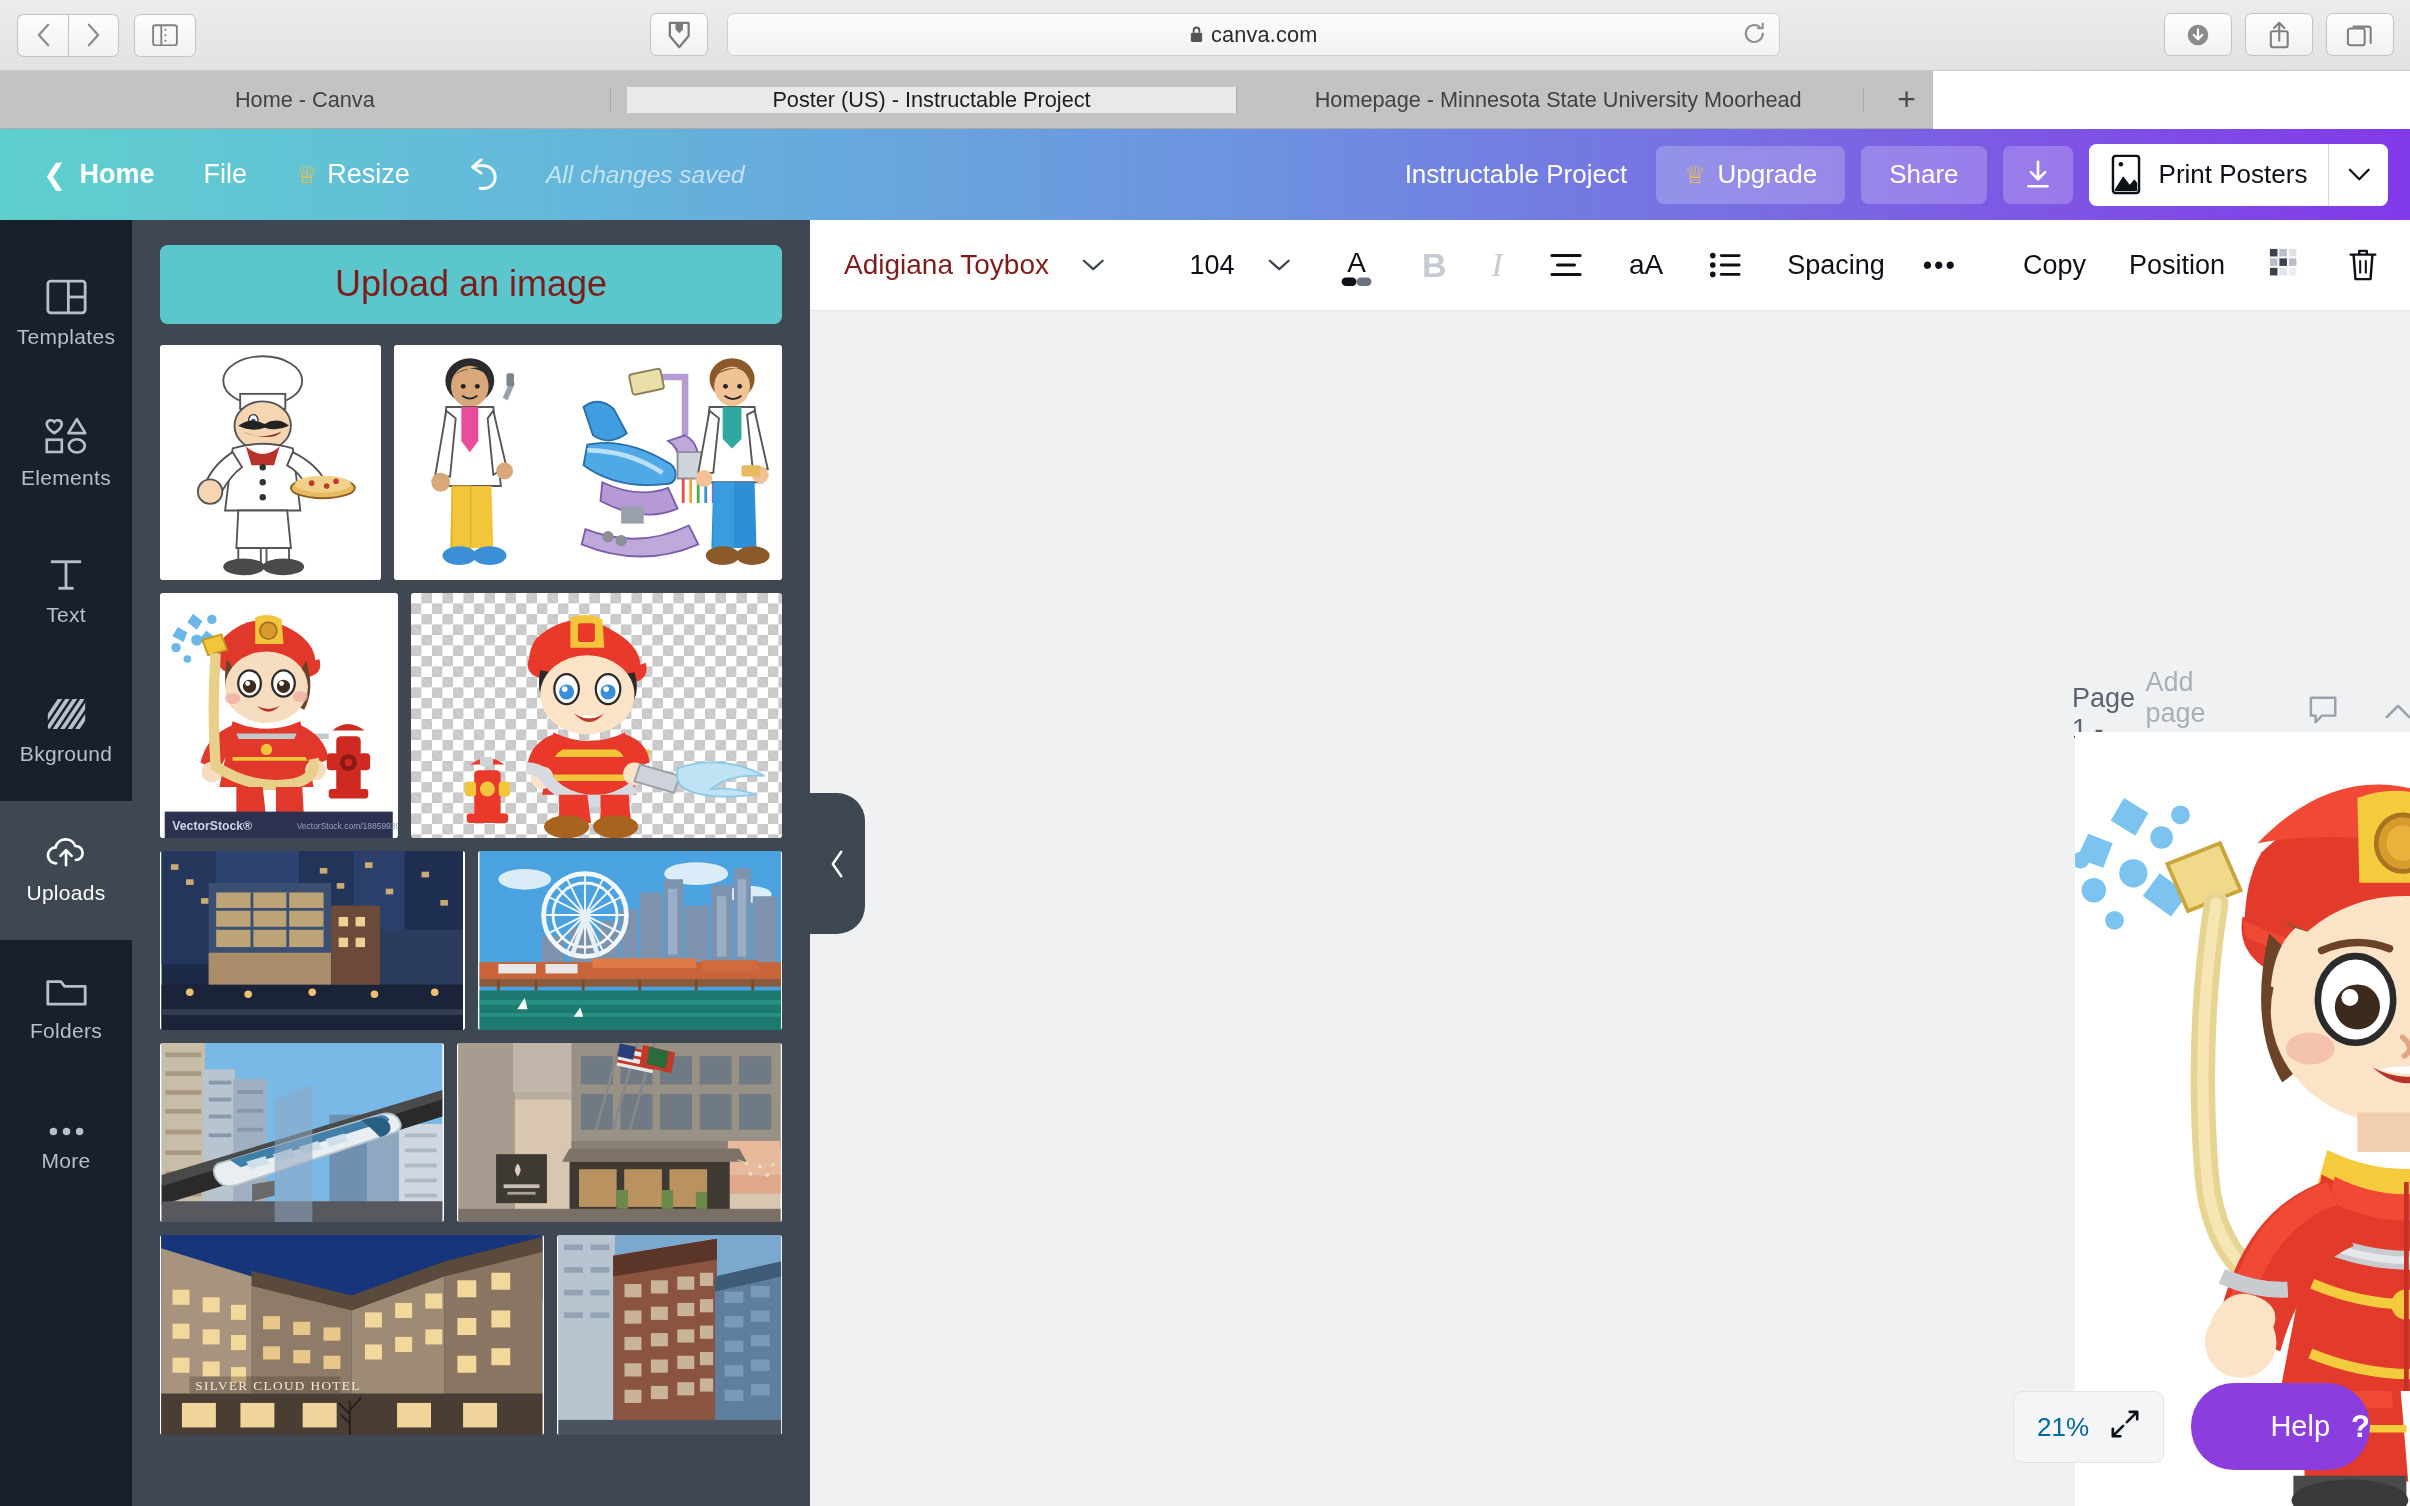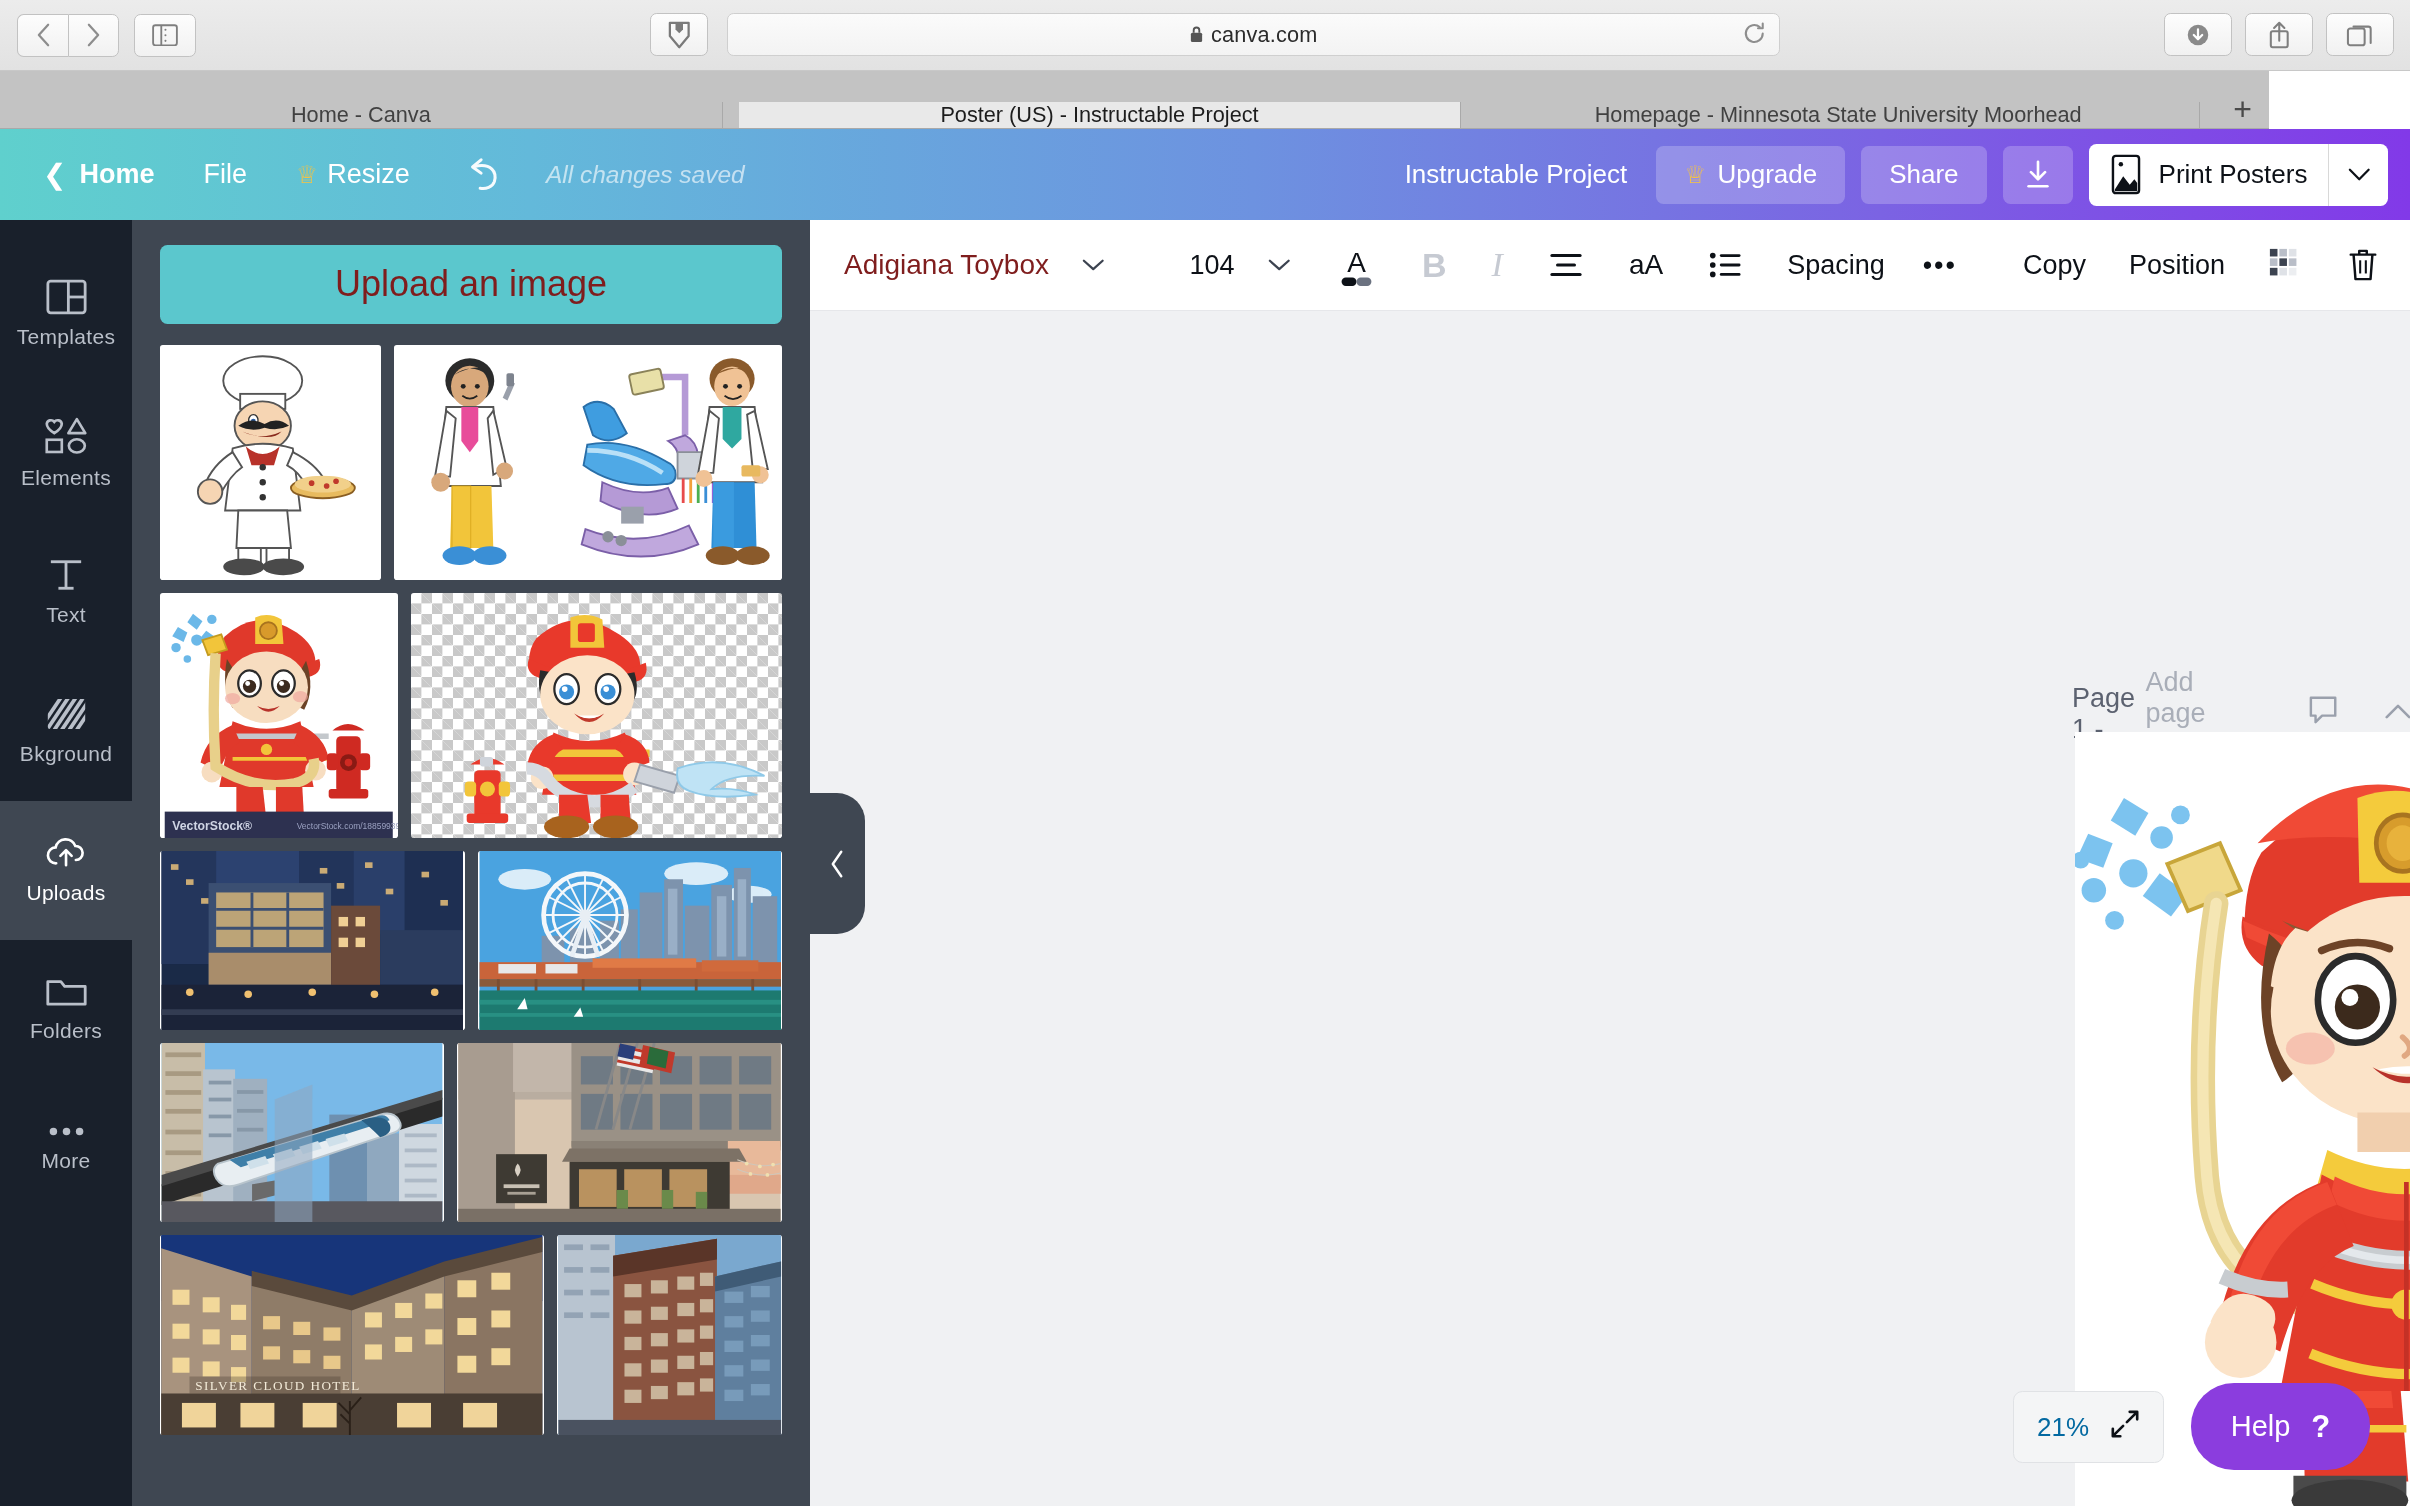--- a/index.html
+++ b/index.html
@@ -49,23 +49,23 @@
   .lock-ico { margin-right: 6.6px; display:inline-flex; }
   .reload-btn {
     position: absolute; right: 13px; top: 50%; transform: translateY(-50%);
     color: #8e8e8e;
   }
   .right-btns { position: absolute; right: 17px; top: 13px; display: flex; gap: 13px; }
   .right-btns .chrome-btn { width: 68px; }
 
   
   .tab-bar {
-    width: 2269px; height: 58px;
+    width: 1933px; height: 58px;
     background: #c3c3c3;
-    display: flex; align-items: flex-end;
+    display: flex; align-items: center;
     border-bottom: 0.9px solid #a9a9a9;
     gap: 16px;
   }
   .tab {
     flex: 1;
     display: flex; align-items: center; justify-content: center;
     font-size: 21.7px; color: #414141;
     border-right: 0.9px solid #a9a9a9;
     background: #c3c3c3;
     cursor: default;
@@ -224,21 +224,21 @@
     position: absolute; right: 247px; bottom: 43px;
     width: 151px; height: 72px;
     background: #f4f5f6; border: 0.9px solid #e0e2e5; border-radius: 9.4px;
     display: flex; align-items: center; justify-content: center; gap: 21px;
     font-size: 26px; color: #0369a1;
   }
   .help-btn {
     position: absolute; right: 41px; bottom: 36px;
     height: 87px; min-width: 179px;
     background: #8b3dde; border-radius: 43px;
-    display: flex; align-items: center; justify-content: center; gap: 21px;
+    display: flex; align-items: center; justify-content: flex-end; gap: 21px;
     color: #fff; font-size: 29px;
   }
   .help-q { font-size: 31px; font-weight: 700; }
 
   .checker {
     background-image:
       linear-gradient(45deg,#c9c9c9 25%,transparent 25%,transparent 75%,#c9c9c9 75%),
       linear-gradient(45deg,#c9c9c9 25%,transparent 25%,transparent 75%,#c9c9c9 75%);
     background-size: 21px 21px;
     background-position: 0 0, 10.4px 10.4px;

